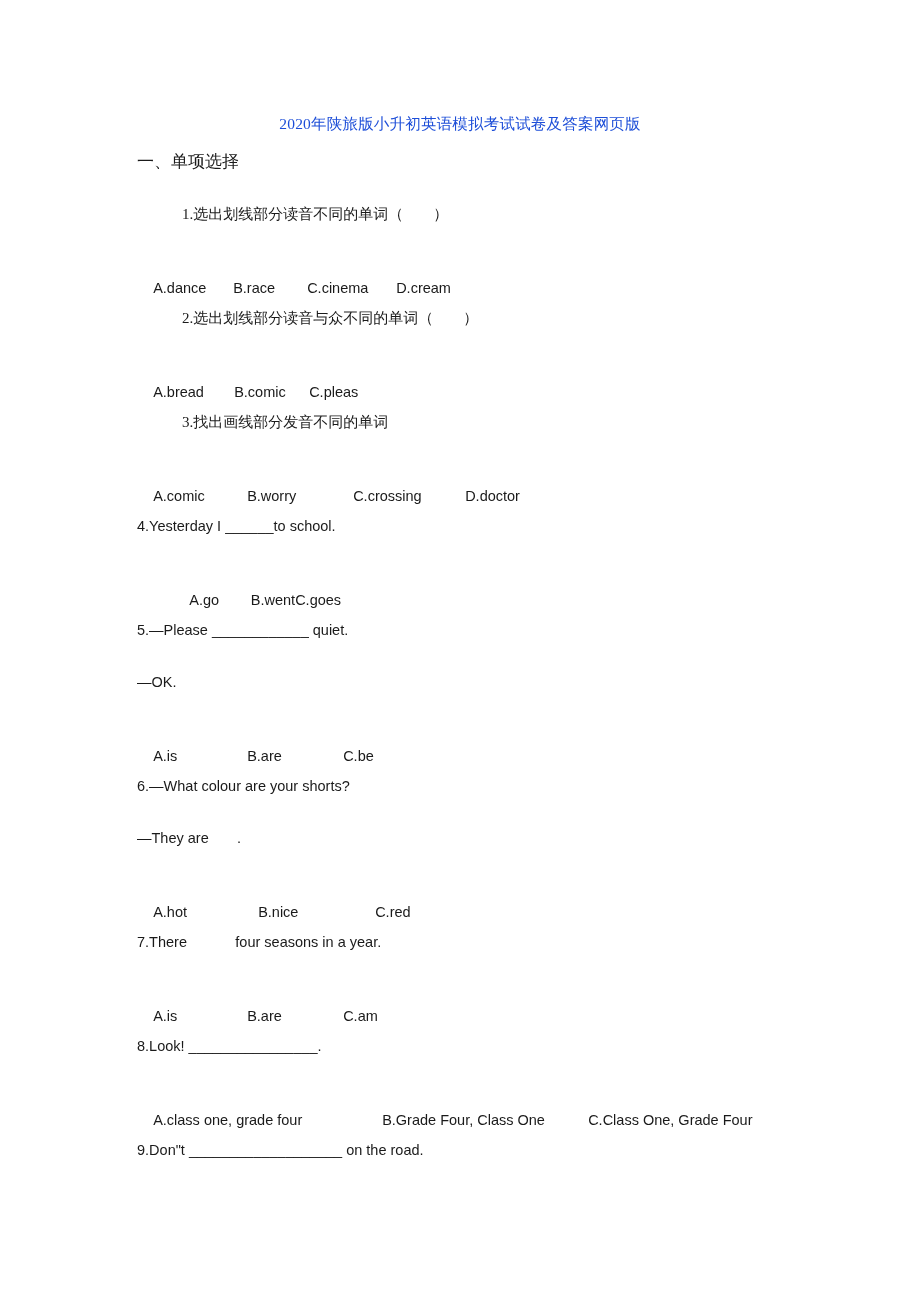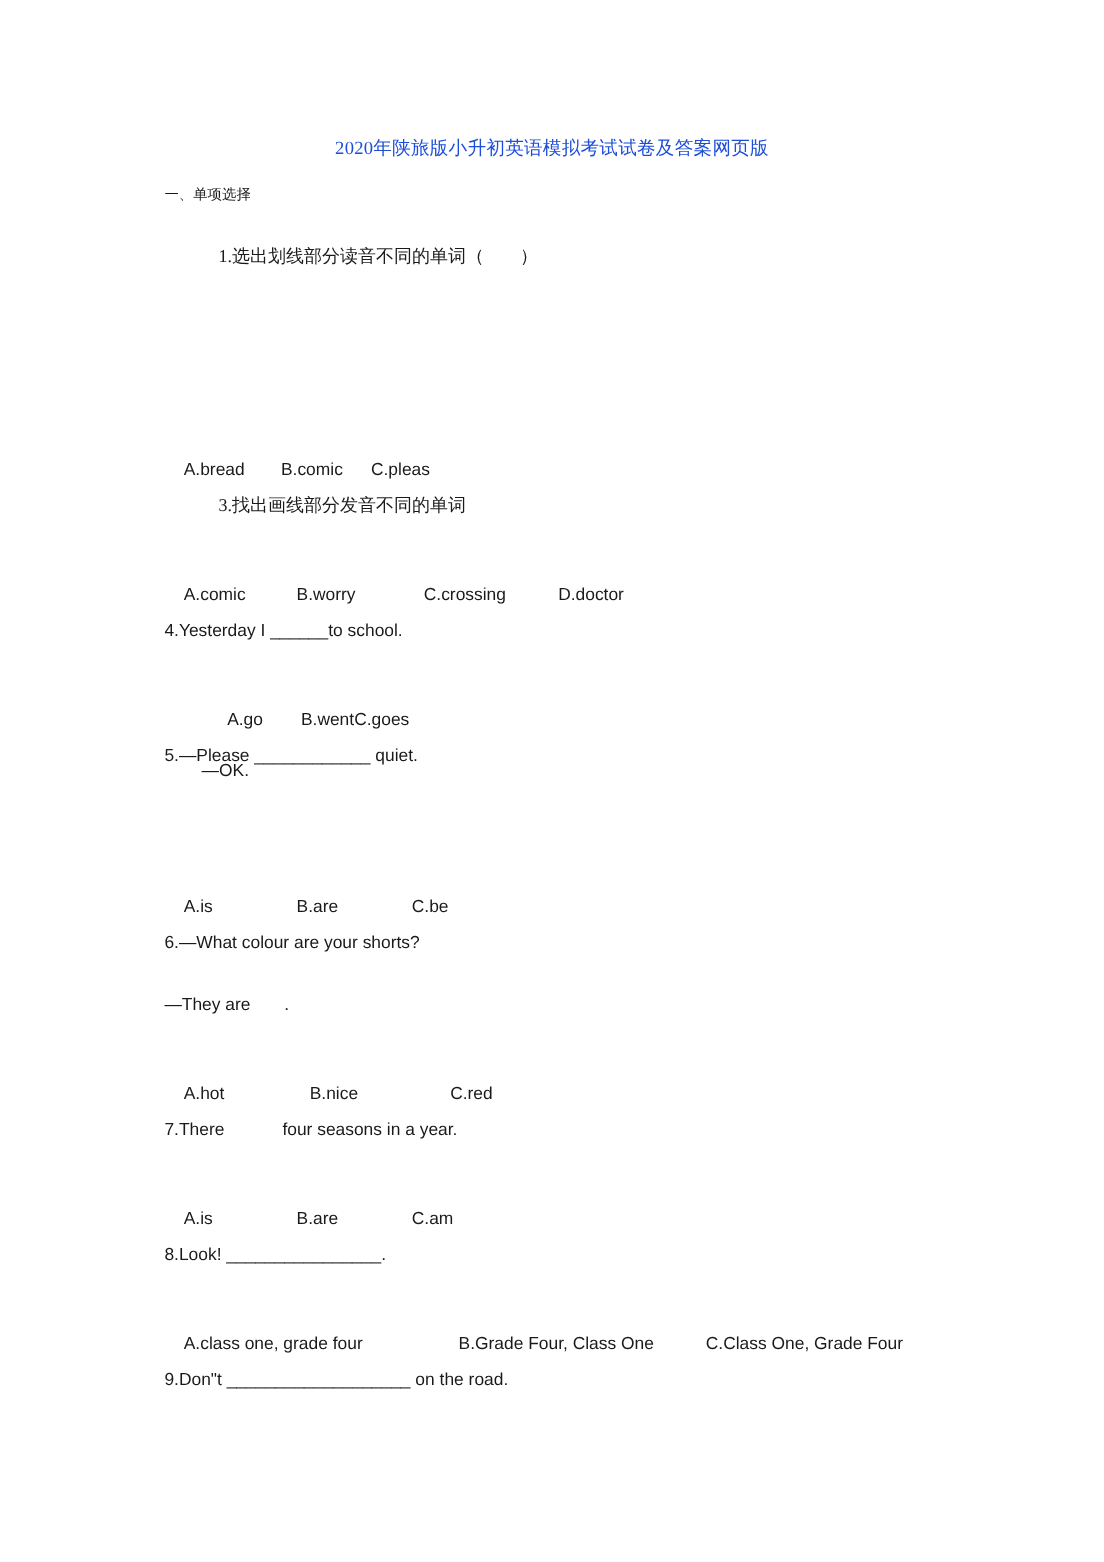--- a/index.html
+++ b/index.html
@@ -34,21 +34,21 @@
     font-size: 15.5px;
     line-height: 22px;
     letter-spacing: 0.2px;
     white-space: nowrap;
     font-family: "Liberation Serif", "DejaVu Serif", serif;
     color: #1d4ed8;
   }
   .section-heading {
     position: absolute;
     left: 137px;
-    font-size: 12px;
+    font-size: 17px;
     line-height: 22px;
     white-space: pre;
     font-family: "Liberation Serif", "DejaVu Serif", serif;
     color: #1a1a1a;
   }
   .line {
     position: absolute;
     left: 137px;
     font-size: 14.5px;
     line-height: 22px;
@@ -76,37 +76,41 @@
 </head>
 <body>
 
 <div class="page">
 
   <div class="doc-title">2020年陕旅版小升初英语模拟考试试卷及答案网页版</div>
 
   <div class="section-heading" style="top:151px;">一、单项选择</div>
 
   <div class="line cjk" style="top:203px;">1.选出划线部分读音不同的单词（        ）</div>
+  <div class="opts" style="top:255px;">
+    <span class="opt" style="width:80px;">A.dance</span><span class="opt" style="width:74px;">B.race</span><span class="opt" style="width:89px;">C.cinema</span><span class="opt">D.cream</span>
+  </div>
 
+  <div class="line cjk" style="top:307px;">2.选出划线部分读音与众不同的单词（        ）</div>
   <div class="opts" style="top:359px;">
     <span class="opt" style="width:81px;">A.bread</span><span class="opt" style="width:75px;">B.comic</span><span class="opt">C.pleas</span>
   </div>
 
   <div class="line cjk" style="top:411px;">3.找出画线部分发音不同的单词</div>
   <div class="opts" style="top:463px;">
     <span class="opt" style="width:94px;">A.comic</span><span class="opt" style="width:106px;">B.worry</span><span class="opt" style="width:112px;">C.crossing</span><span class="opt">D.doctor</span>
   </div>
 
   <div class="line" style="top:515px;">4.Yesterday I ______to school.</div>
   <div class="opts" style="top:567px;text-align:right;">
     <span class="opt" style="width:66px;">A.go</span><span class="opt" style="width:76px;">B.went</span><span class="opt">C.goes</span>
   </div>
 
   <div class="line" style="top:619px;">5.—Please ____________ quiet.</div>
-  <div class="line" style="top:632px;margin-left:31px;">—OK.</div>
+  <div class="line" style="top:671px;">—OK.</div>
   <div class="opts" style="top:723px;">
     <span class="opt" style="width:94px;">A.is</span><span class="opt" style="width:96px;">B.are</span><span class="opt">C.be</span>
   </div>
 
   <div class="line" style="top:775px;">6.—What colour are your shorts?</div>
   <div class="line" style="top:827px;">—They are       .</div>
   <div class="opts" style="top:879px;">
     <span class="opt" style="width:105px;">A.hot</span><span class="opt" style="width:117px;">B.nice</span><span class="opt">C.red</span>
   </div>
 

